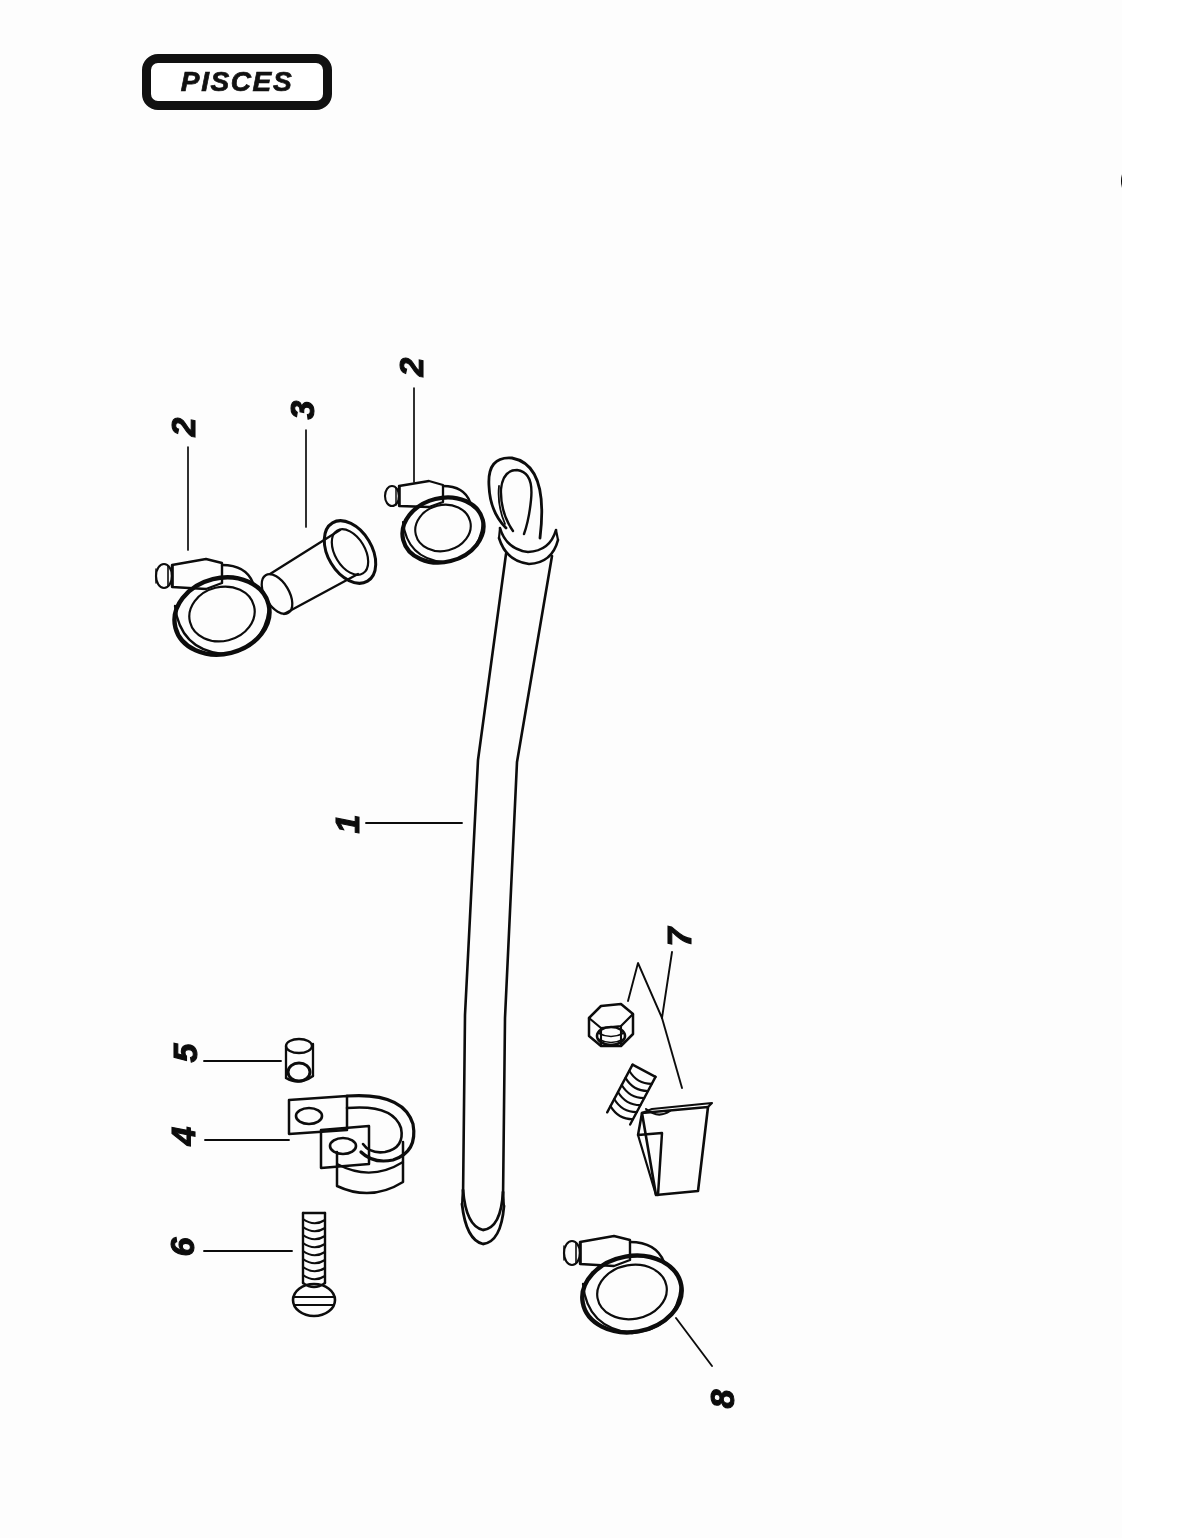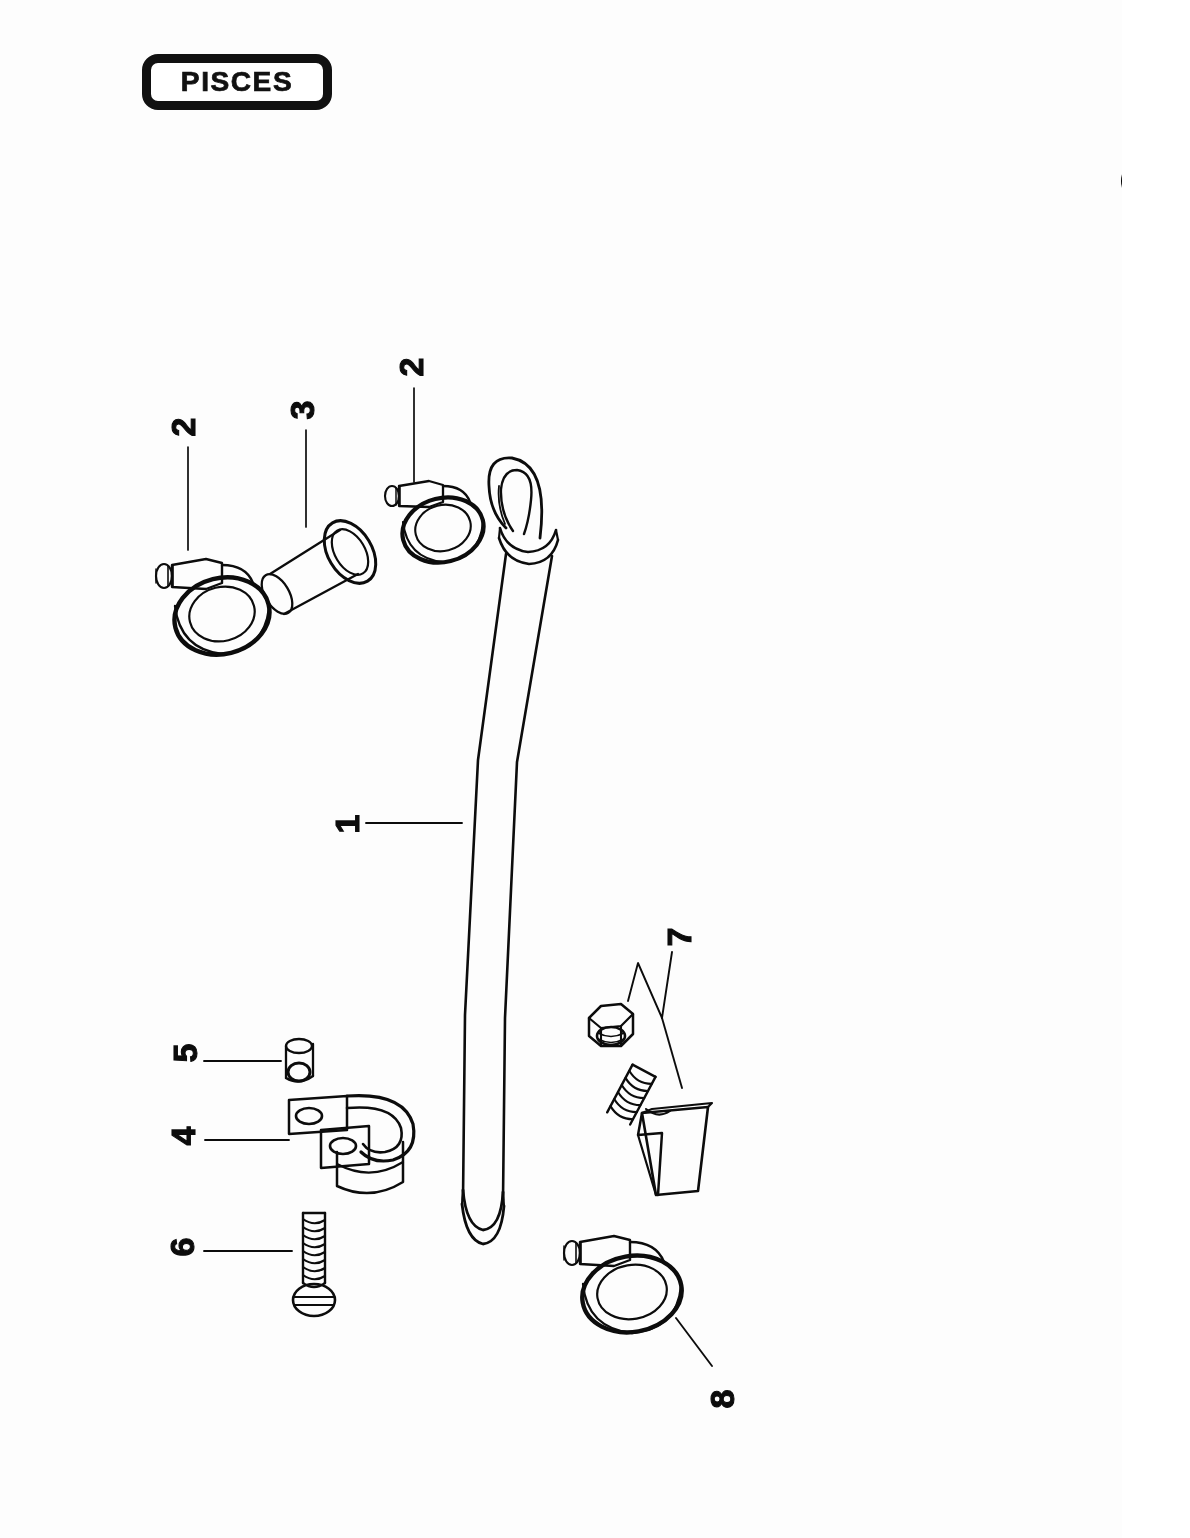--- a/index.html
+++ b/index.html
@@ -9,20 +9,21 @@
   }
   body {
     font-family: "Liberation Sans", sans-serif;
   }
   #page {
     position: relative;
     width: 1122px;
     height: 1538px;
     background: #fdfdfd;
     overflow: hidden;
+    font-style: italic;
   }
   #diagram-svg {
     position: absolute;
     left: 0;
     top: 0;
     width: 1190px;
     height: 1538px;
   }
   
   #logo {

